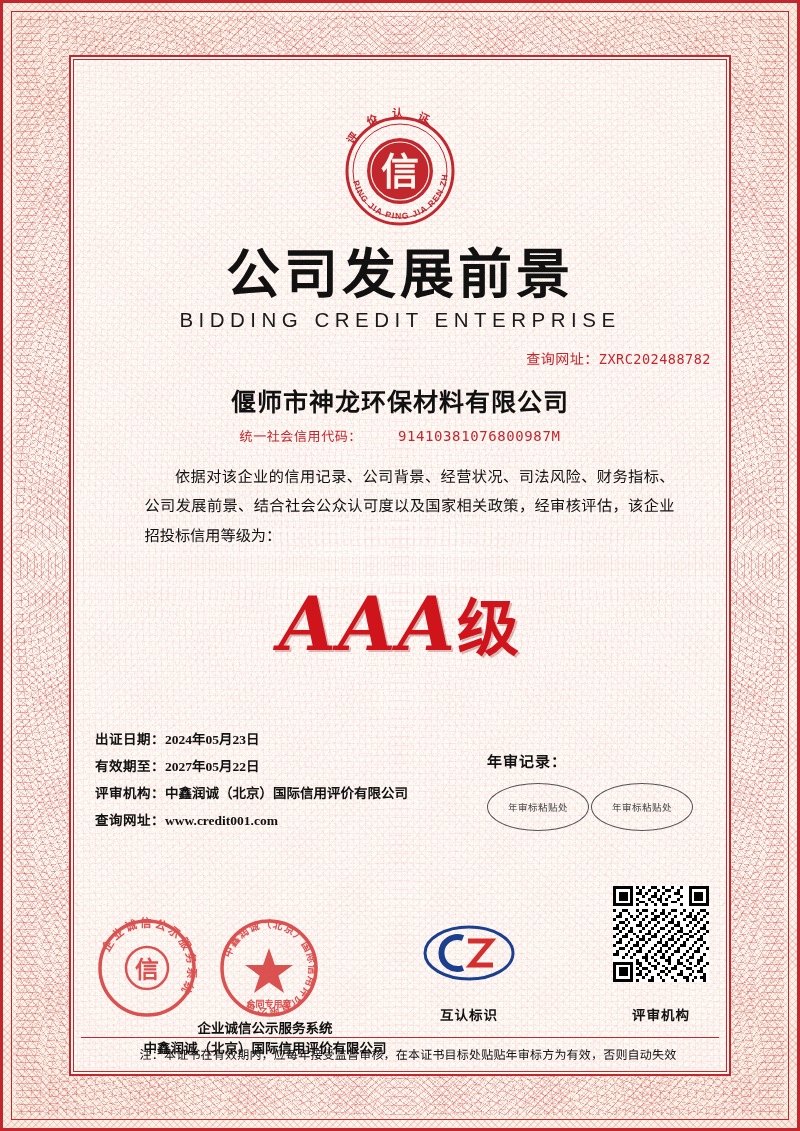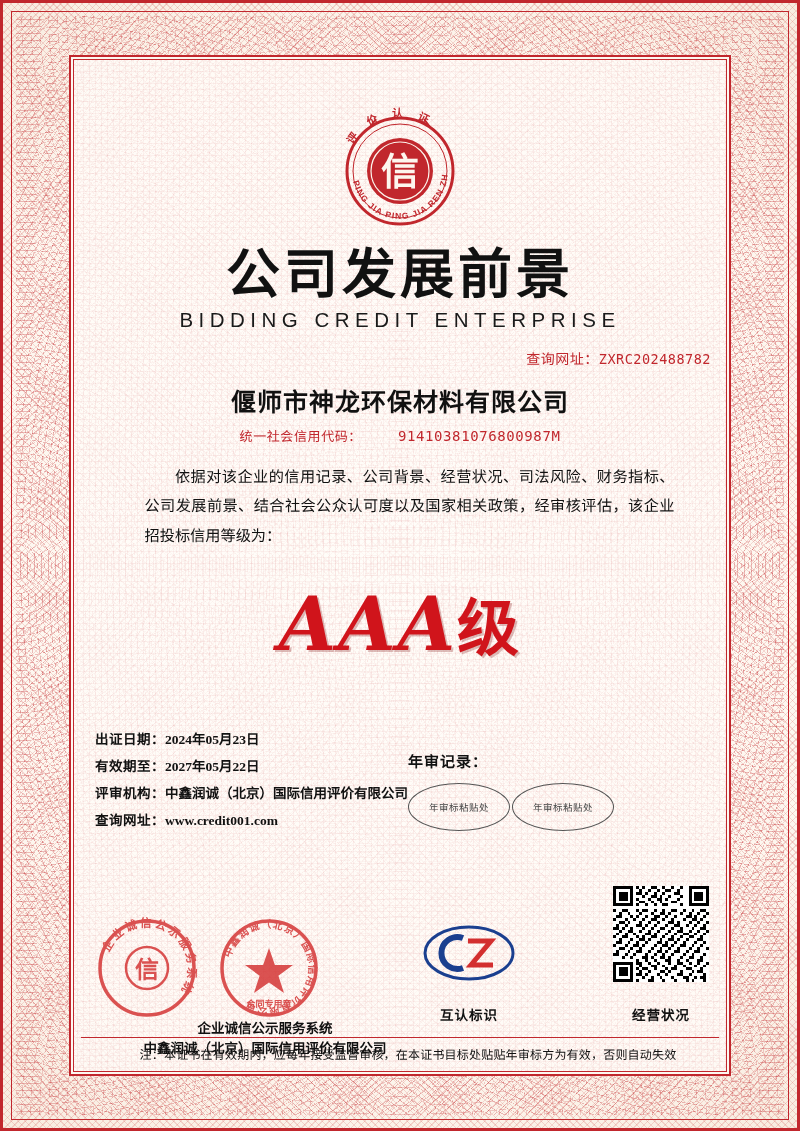--- a/index.html
+++ b/index.html
@@ -150,20 +150,21 @@
     font-family: "DejaVu Sans", "Liberation Sans", sans-serif;
     font-style: normal;
     font-size: 62px;
   }
 
   
   .details-row {
     margin-top: 58px;
     width: 100%;
     display: flex;
+    justify-content: space-between;
     align-items: flex-start;
   }
   .details {
     font-family: "DejaVu Sans", "Liberation Sans", sans-serif;
     font-size: 13.5px;
     color: #111;
     line-height: 2.0;
     padding-left: 14px;
   }
   .details .k { font-weight: 700; letter-spacing: 0.5px; }
@@ -669,20 +670,20 @@
               <rect x="8" y="32" width="1" height="1"></rect>
                 <rect x="12" y="32" width="2" height="1"></rect>
                 <rect x="17" y="32" width="1" height="1"></rect>
                 <rect x="21" y="32" width="1" height="1"></rect>
                 <rect x="25" y="32" width="1" height="1"></rect>
                 <rect x="27" y="32" width="1" height="1"></rect>
                 <rect x="31" y="32" width="1" height="1"></rect>
             </g>
           </svg>
         </div>
-        <div class="col-caption">经营状况</div>
+        <div class="col-caption">评审机构</div>
       </div>
     </div>
 
     <div class="footer-rule"></div>
     <div class="footer-note">注：本证书在有效期内，应每年接受监督审核，在本证书目标处贴贴年审标方为有效，否则自动失效</div>
   </div>
 </div>
 
 </body></html>

